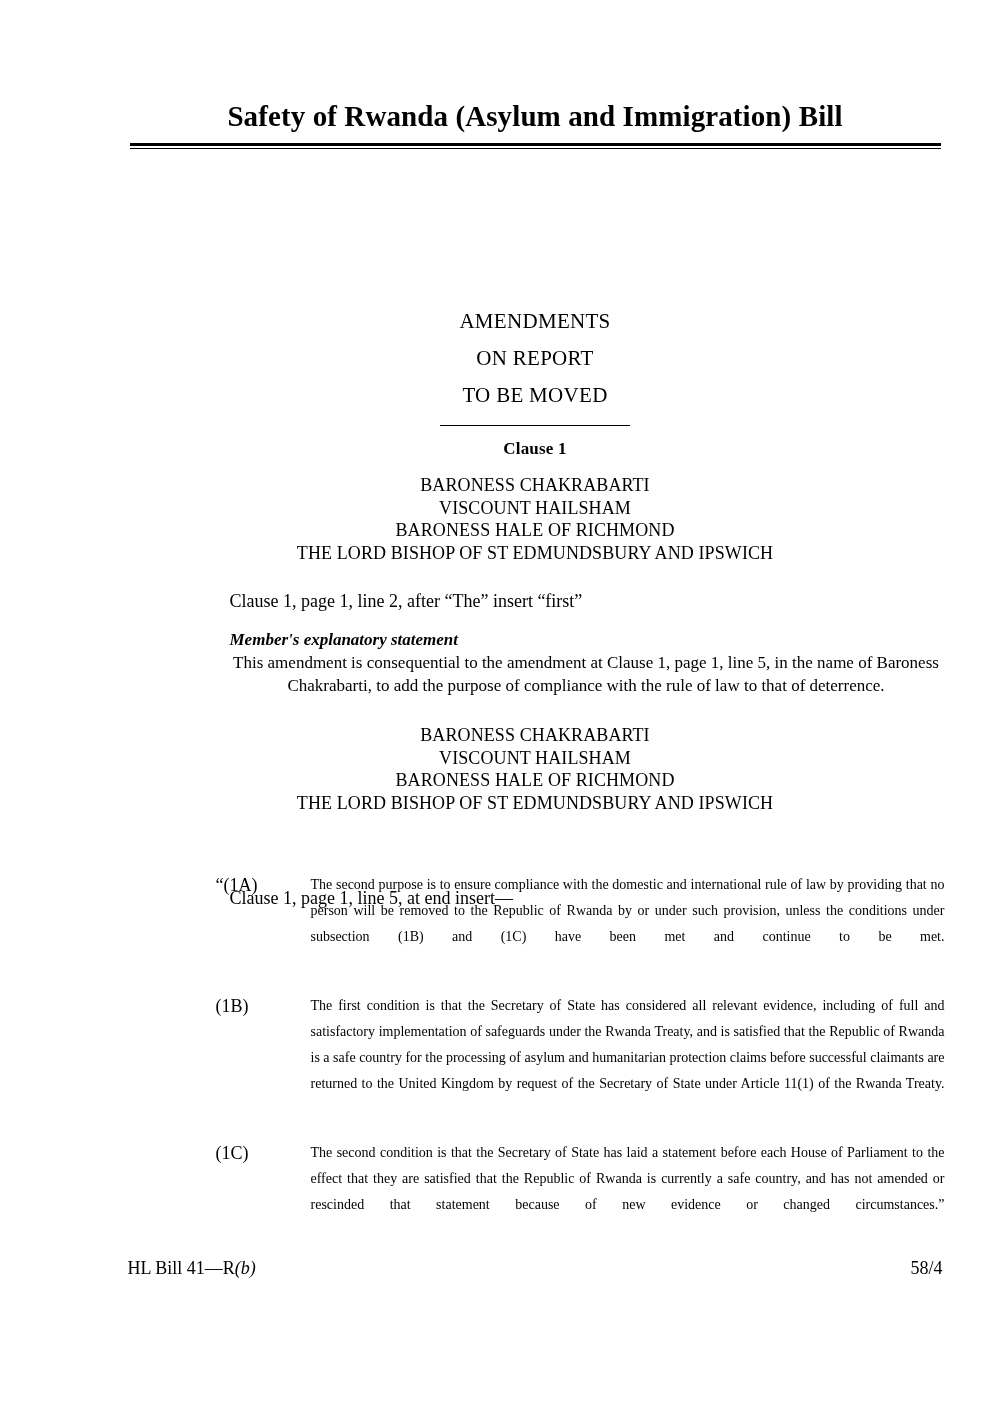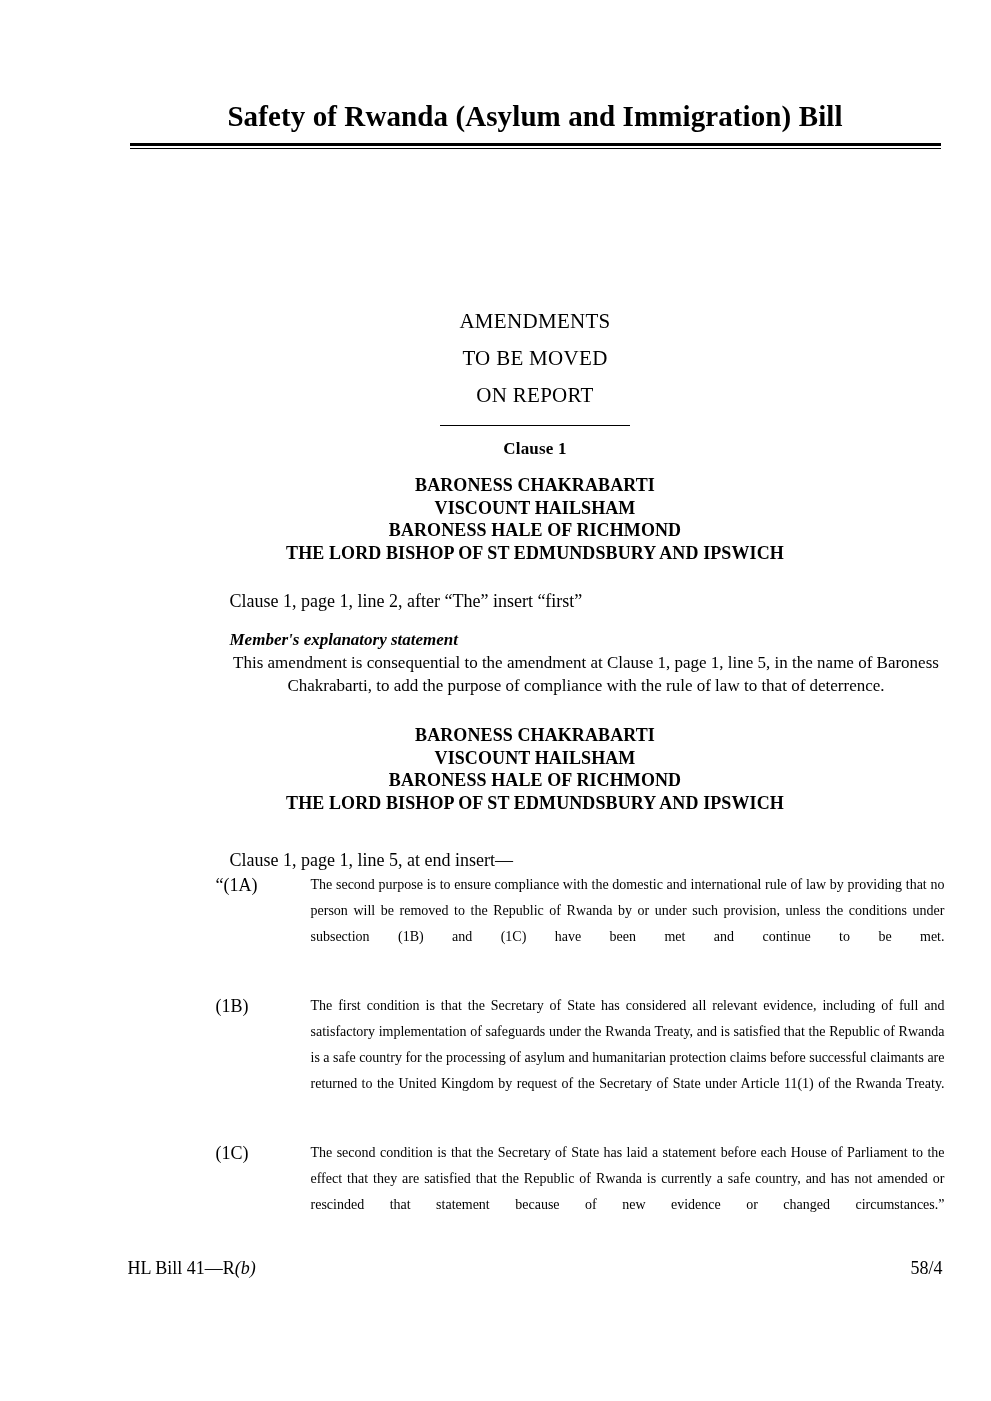--- a/index.html
+++ b/index.html
@@ -70,41 +70,40 @@
     font-weight: bold;
     letter-spacing: 0.2px;
   }
 
   
   .sponsors {
     position: absolute;
     left: 90px;
     width: 811px;
     text-align: center;
-    font-weight: bold;
   }
   .sponsors.first { top: 474px; }
   .sponsors.second { top: 724px; }
   .sponsor-name {
     font-size: 18px;
     line-height: 22.5px;
     letter-spacing: 0.1px;
     white-space: nowrap;
   }
 
   
   .amend-line {
     position: absolute;
     left: 190px;
     width: 715px;
     font-size: 18px;
     line-height: 24px;
   }
   .amend-line.one { top: 589px; }
-  .amend-line.two { top: 848px; }
+  .amend-line.two { top: 886px; }
 
   
   .explanatory {
     position: absolute;
     left: 190px;
     top: 628px;
     width: 713px;
   }
   .explanatory-title {
     font-size: 17px;
@@ -175,22 +174,22 @@
 
 <div class="page">
 
   <div class="doc-title-block">
     <div class="doc-title">Safety of Rwanda (Asylum and Immigration) Bill</div>
     <div class="title-rule"></div>
   </div>
 
   <div class="heading-group">
     <div class="heading-line">AMENDMENTS</div>
+    <div class="heading-line">ON REPORT</div>
     <div class="heading-line">TO BE MOVED</div>
-    <div class="heading-line">ON REPORT</div>
     <div class="heading-rule-wrap">
       <div class="heading-rule"></div>
     </div>
     <div class="clause-heading">Clause 1</div>
   </div>
 
   <div class="sponsors first">
     <div class="sponsor-name">BARONESS CHAKRABARTI</div>
     <div class="sponsor-name">VISCOUNT HAILSHAM</div>
     <div class="sponsor-name">BARONESS HALE OF RICHMOND</div>

